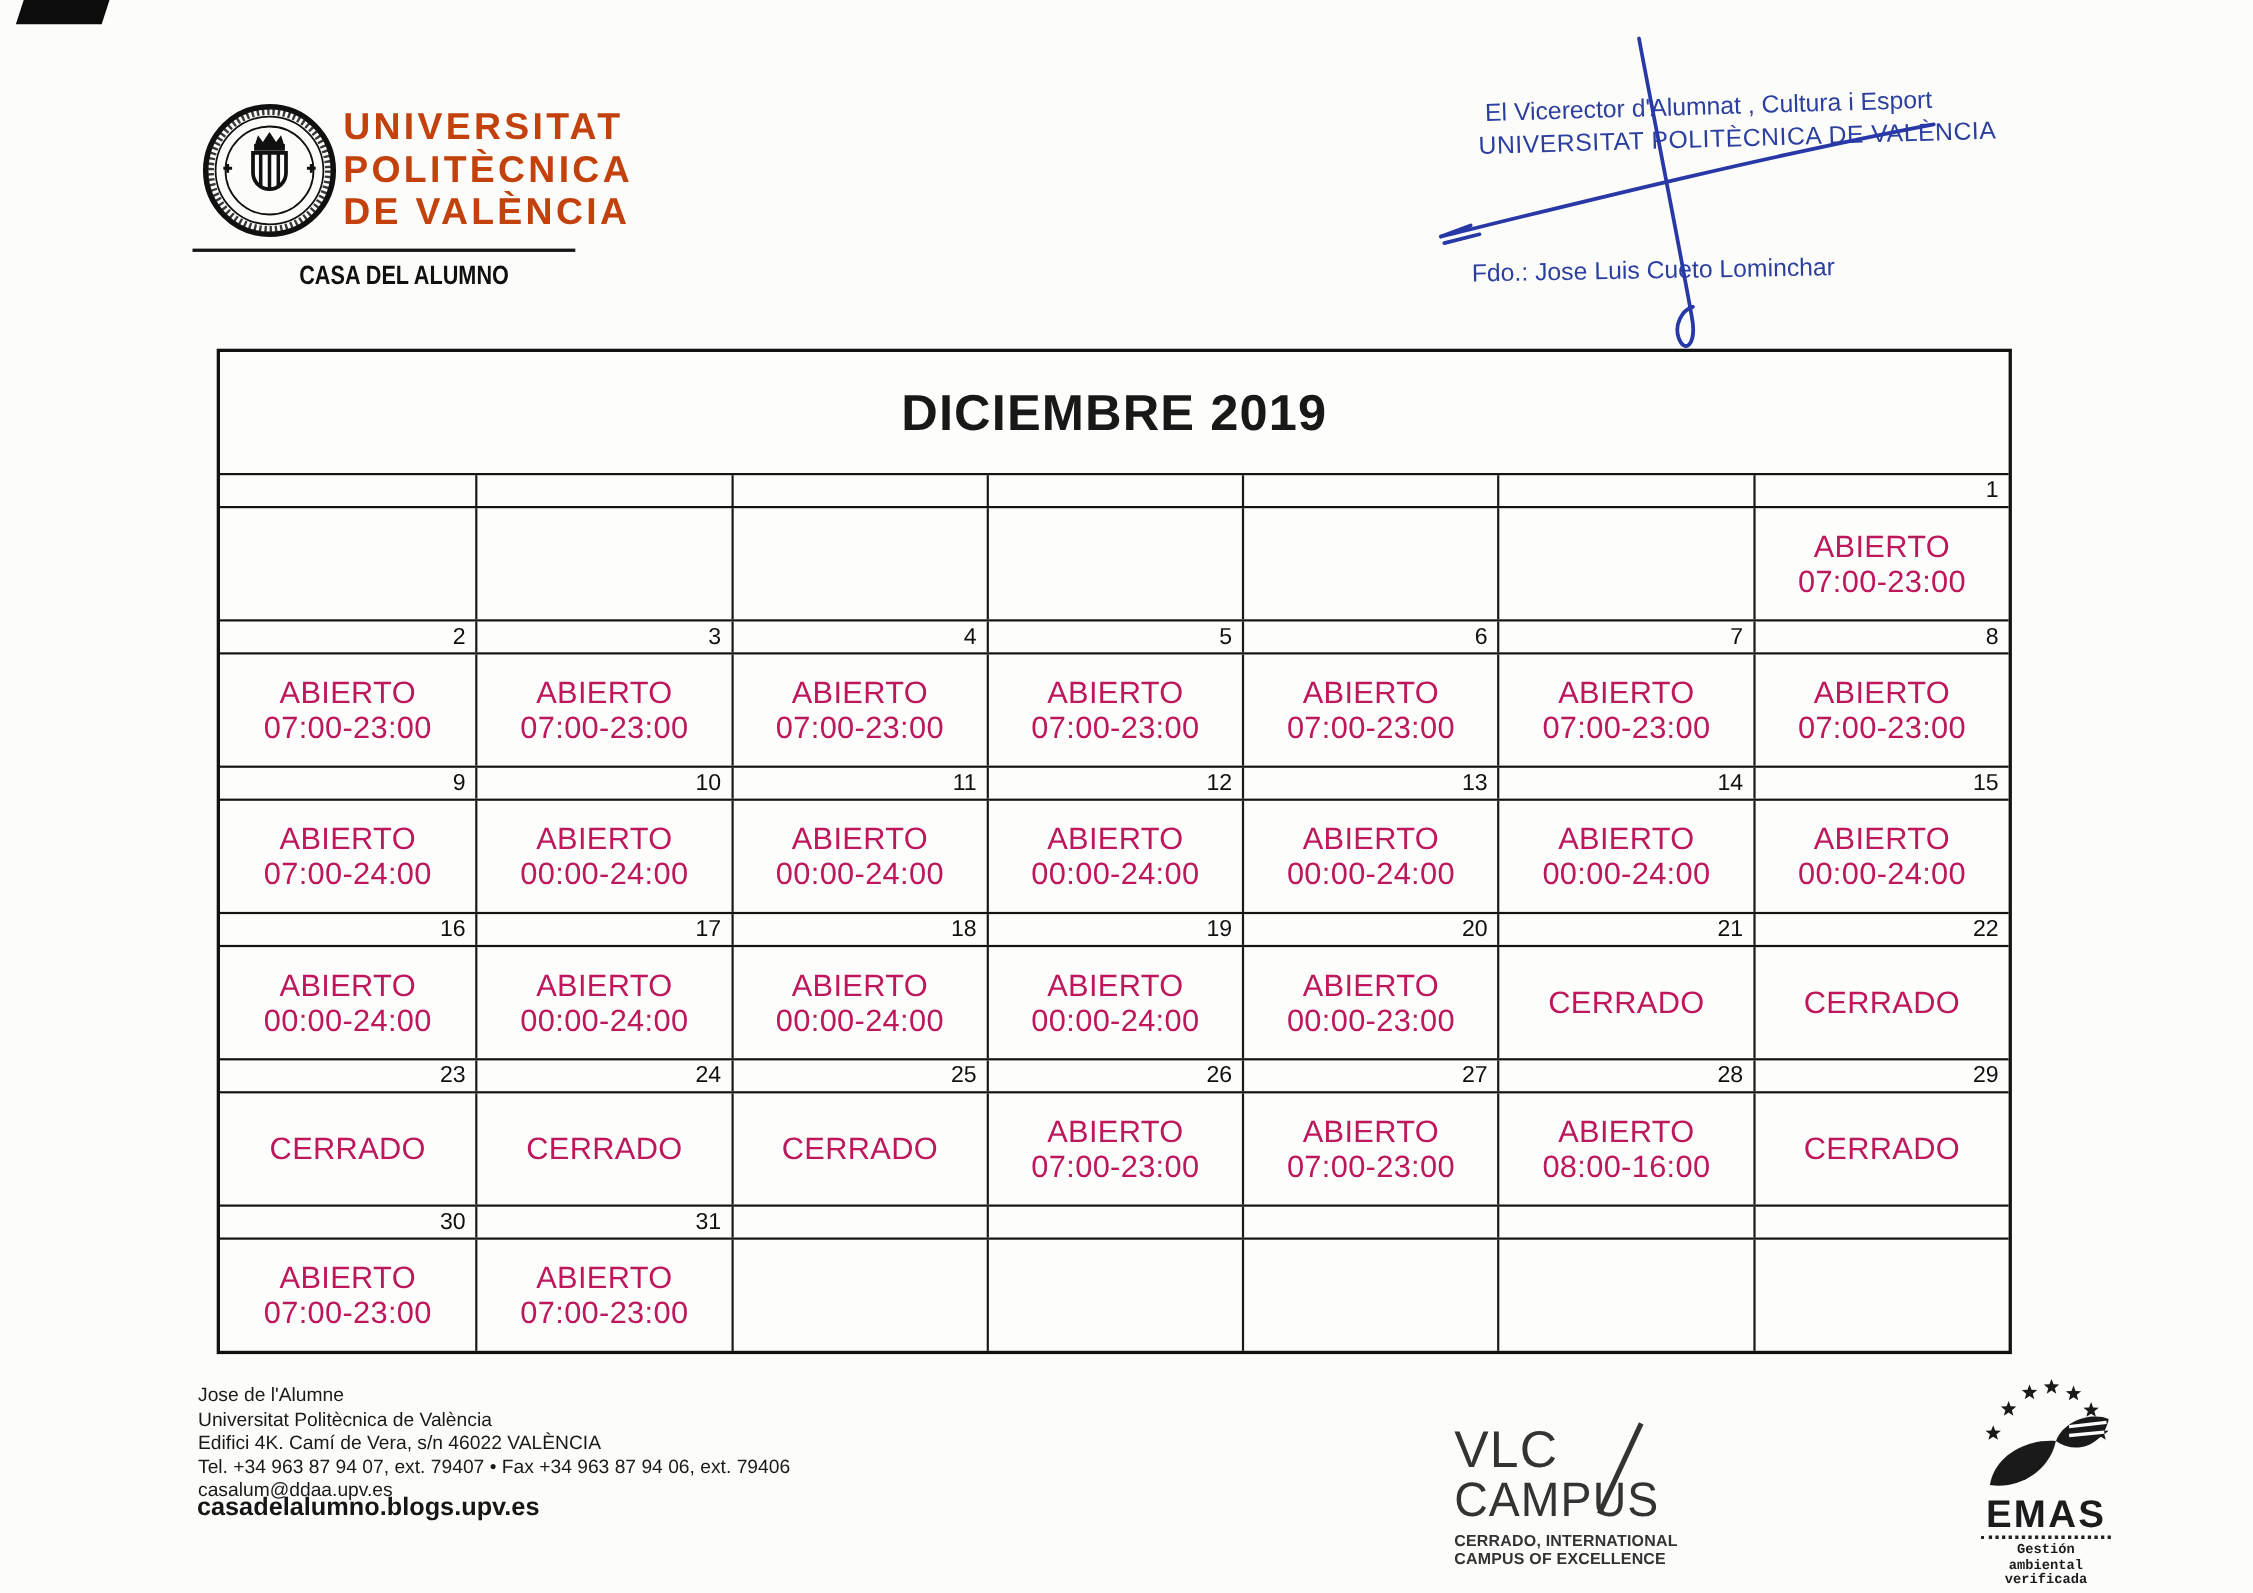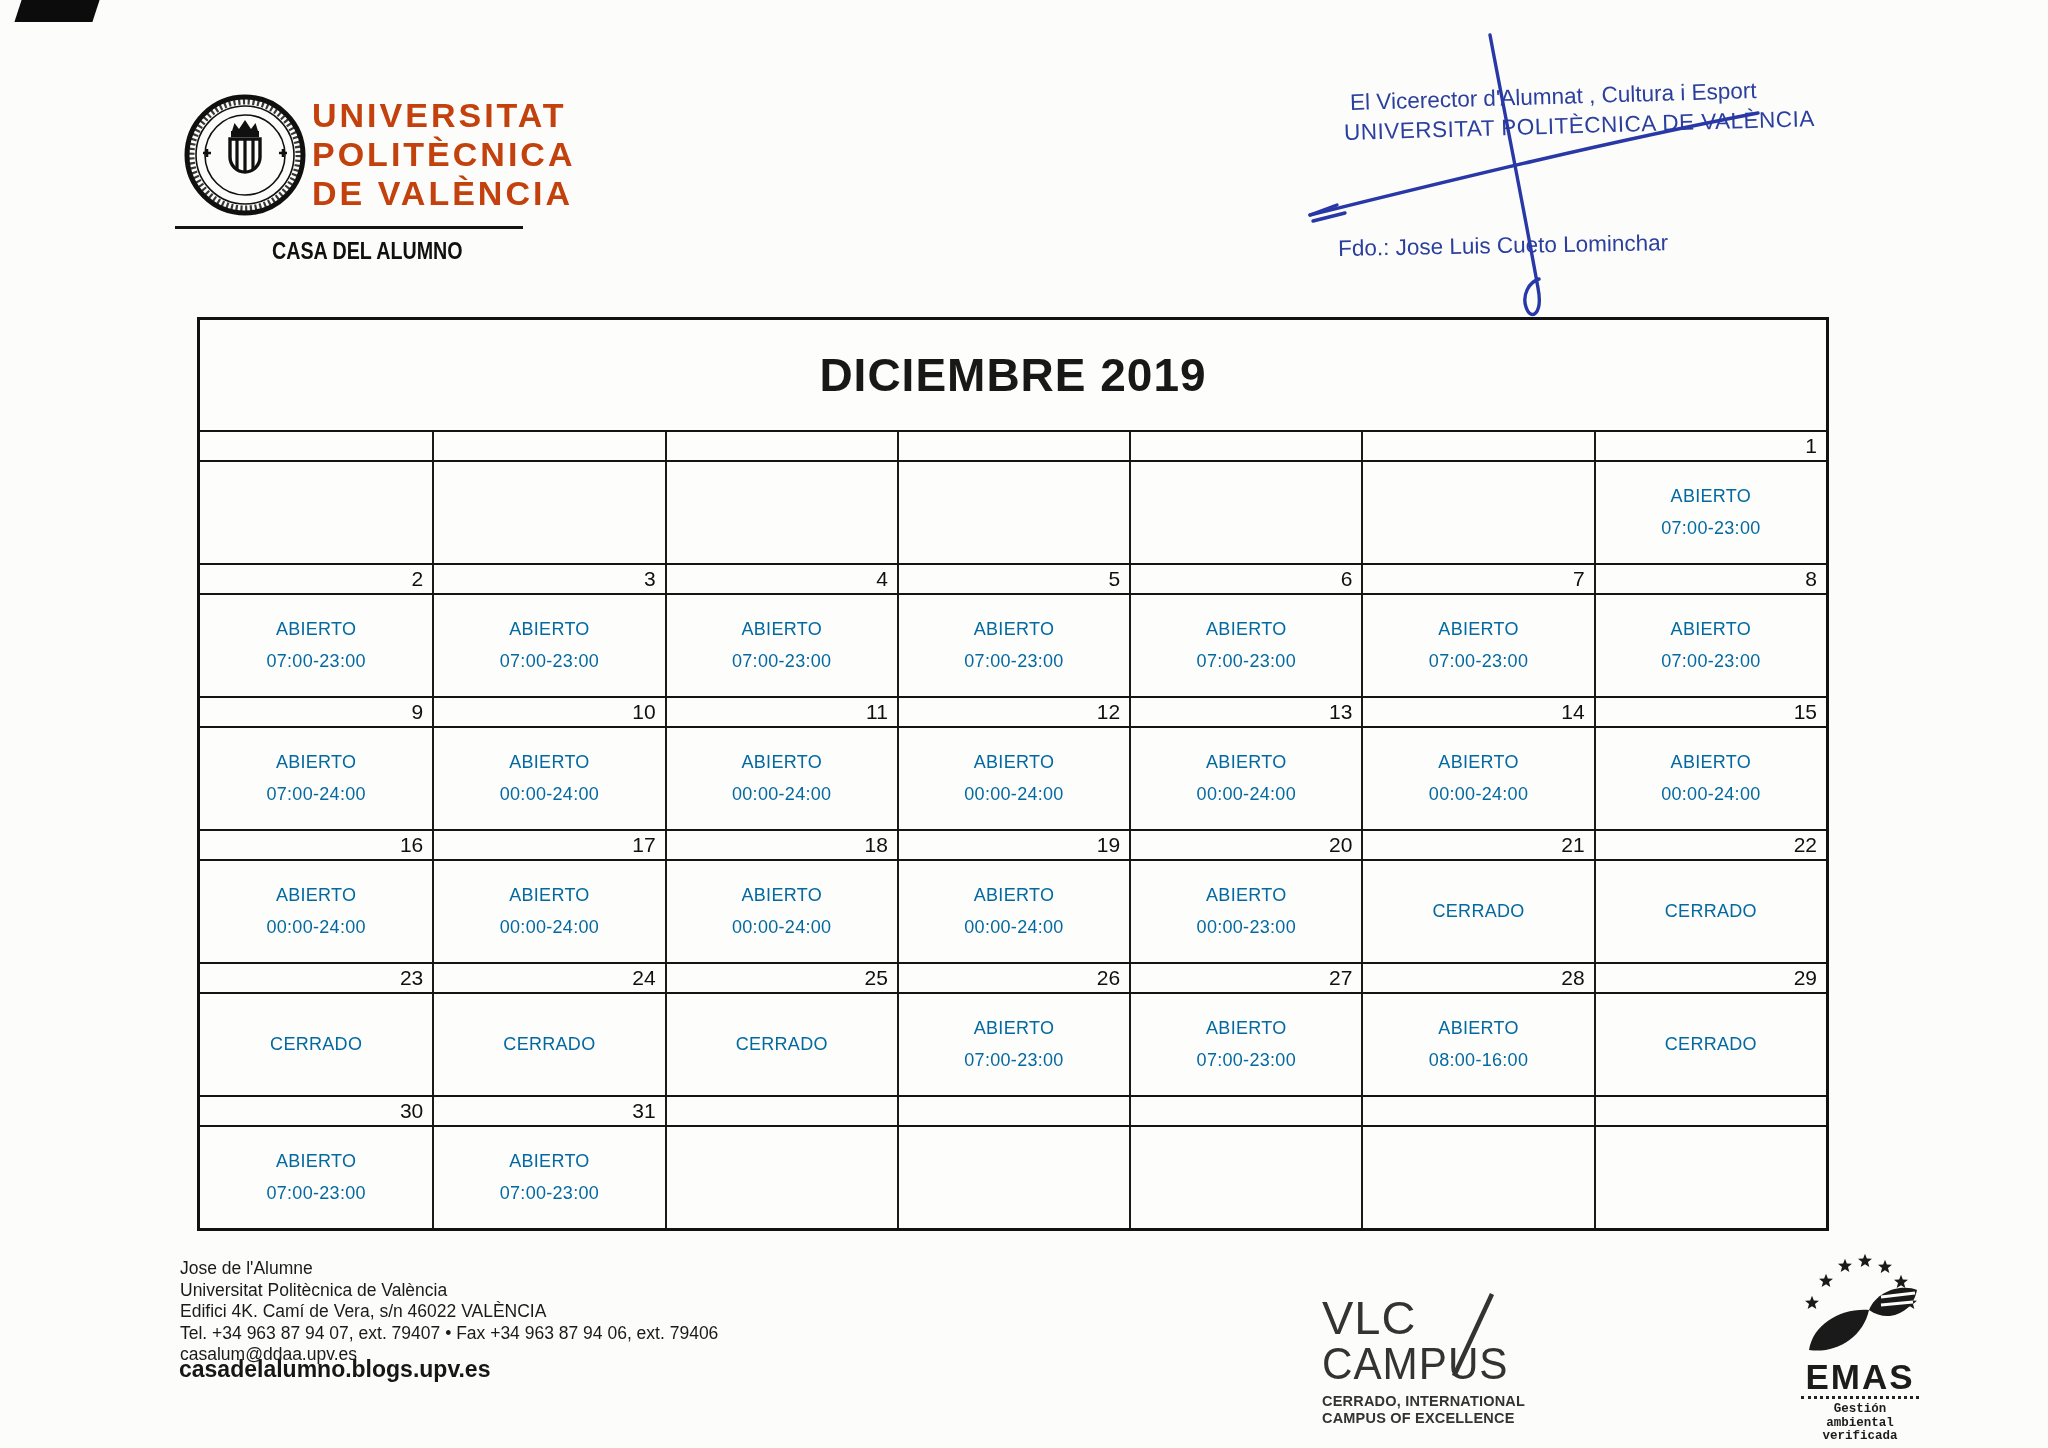--- a/index.html
+++ b/index.html
@@ -30,21 +30,21 @@
   .cal { position:absolute; left:197px; top:317px; width:1632px; height:914px;
     border:3px solid #121212; background:#fdfdfc; }
   .cal-title { height:110px; display:flex; align-items:center; justify-content:center;
     font-size:46px; font-weight:700; letter-spacing:1px; color:#181818; }
   .cal-row { display:grid; grid-template-columns:repeat(7,1fr); }
   .num-row { height:30px; border-top:2.5px solid #141414; }
   .hours-row { height:103px; border-top:2.5px solid #141414; }
   .num-cell { font-size:21px; text-align:right; padding:2px 9px 0 0; color:#101010; }
   .num-cell + .num-cell, .hours-cell + .hours-cell { border-left:2px solid #1a1a1a; }
   .hours-cell { display:flex; flex-direction:column; align-items:center; justify-content:center; gap:3px; }
-  .st, .hr { font-size:18px; line-height:29px; color:#0369a1; letter-spacing:.3px; }
+  .st, .hr { font-size:28px; line-height:29px; color:#be185d; letter-spacing:.3px; }
   
   .contact { position:absolute; left:180px; top:1258px; font-size:17.5px; line-height:21.5px; color:#1a1a1a; }
   .website { position:absolute; left:179px; top:1356px; font-size:23px; font-weight:700; color:#161616; }
   .vlc { position:absolute; left:1322px; top:1290px; width:220px; color:#333; }
   .vlc-top { font-size:47px; font-weight:400; letter-spacing:1px; }
   .vlc-mid { font-size:44px; font-weight:400; letter-spacing:1px; margin-top:-6px; transform:scaleX(.96); transform-origin:left; }
   .vlc-sub { font-size:14.5px; font-weight:700; letter-spacing:.2px; line-height:17px; margin-top:4px; }
   .vlc-slash { position:absolute; left:118px; top:2px; width:60px; height:86px; }
   .emas { position:absolute; left:1782px; top:1248px; width:156px; text-align:center; color:#1c1c1c; }
   .emas-svg { width:150px; height:112px; display:block; margin:0 auto; }

